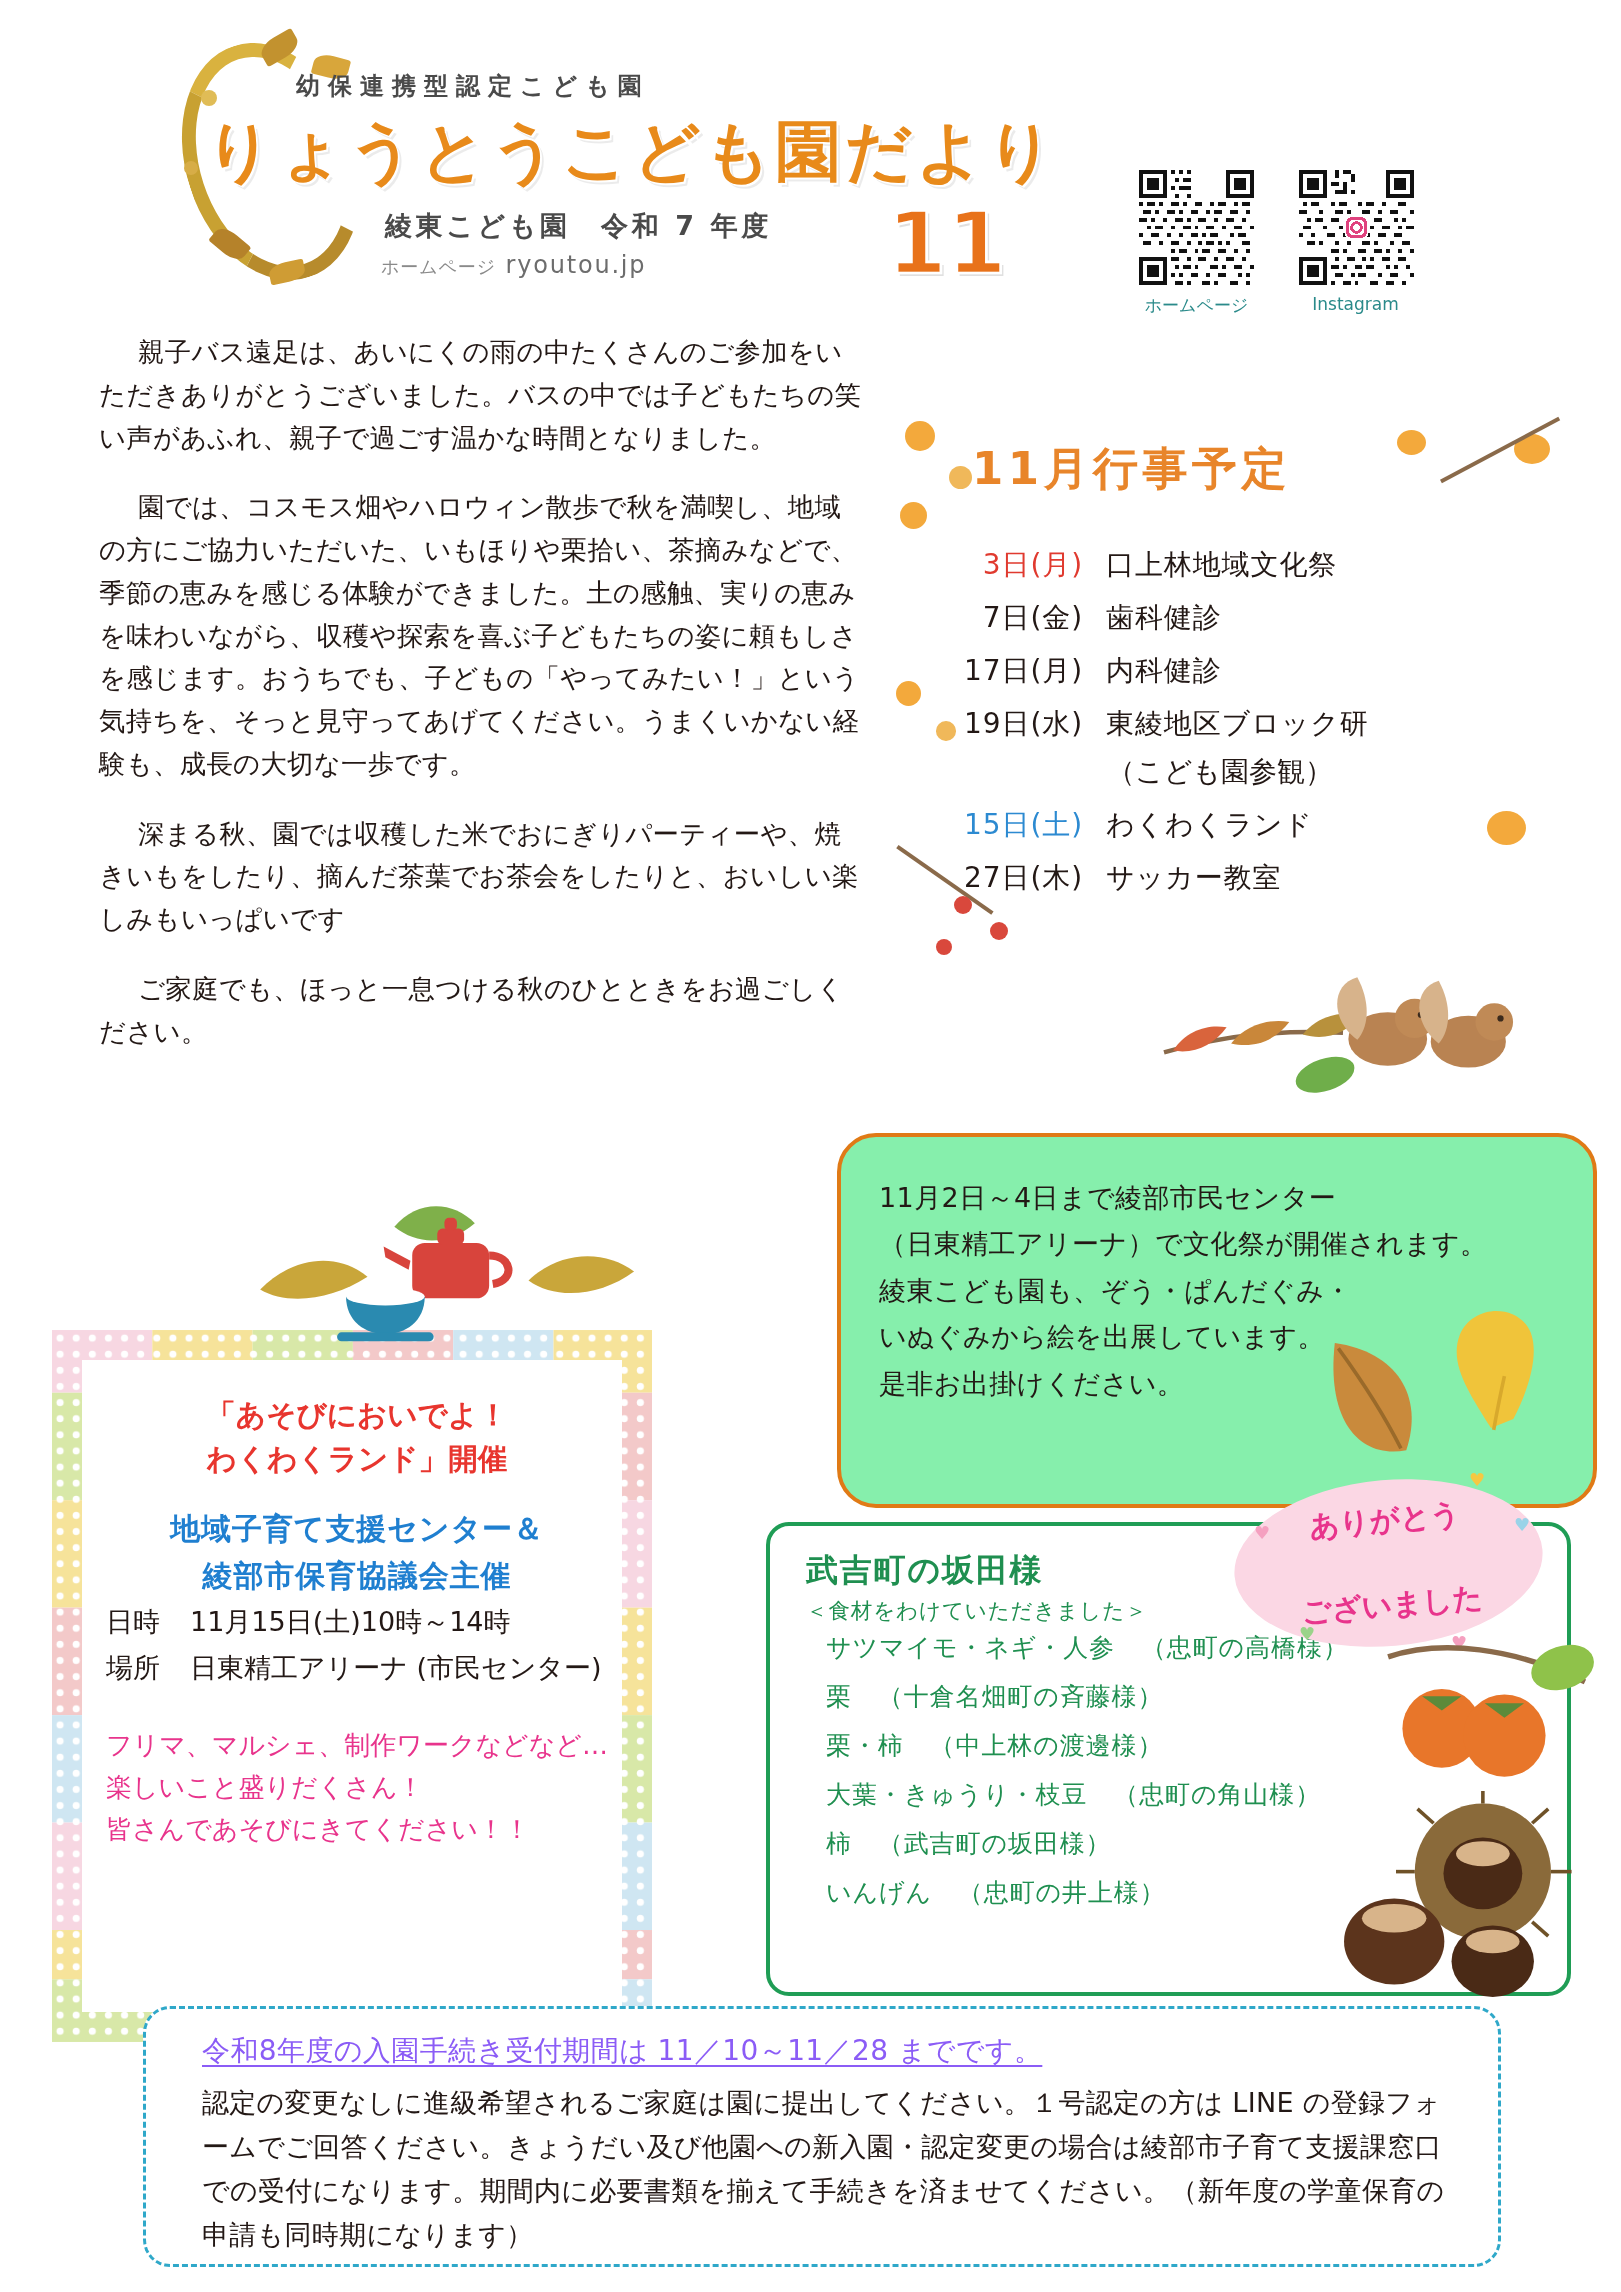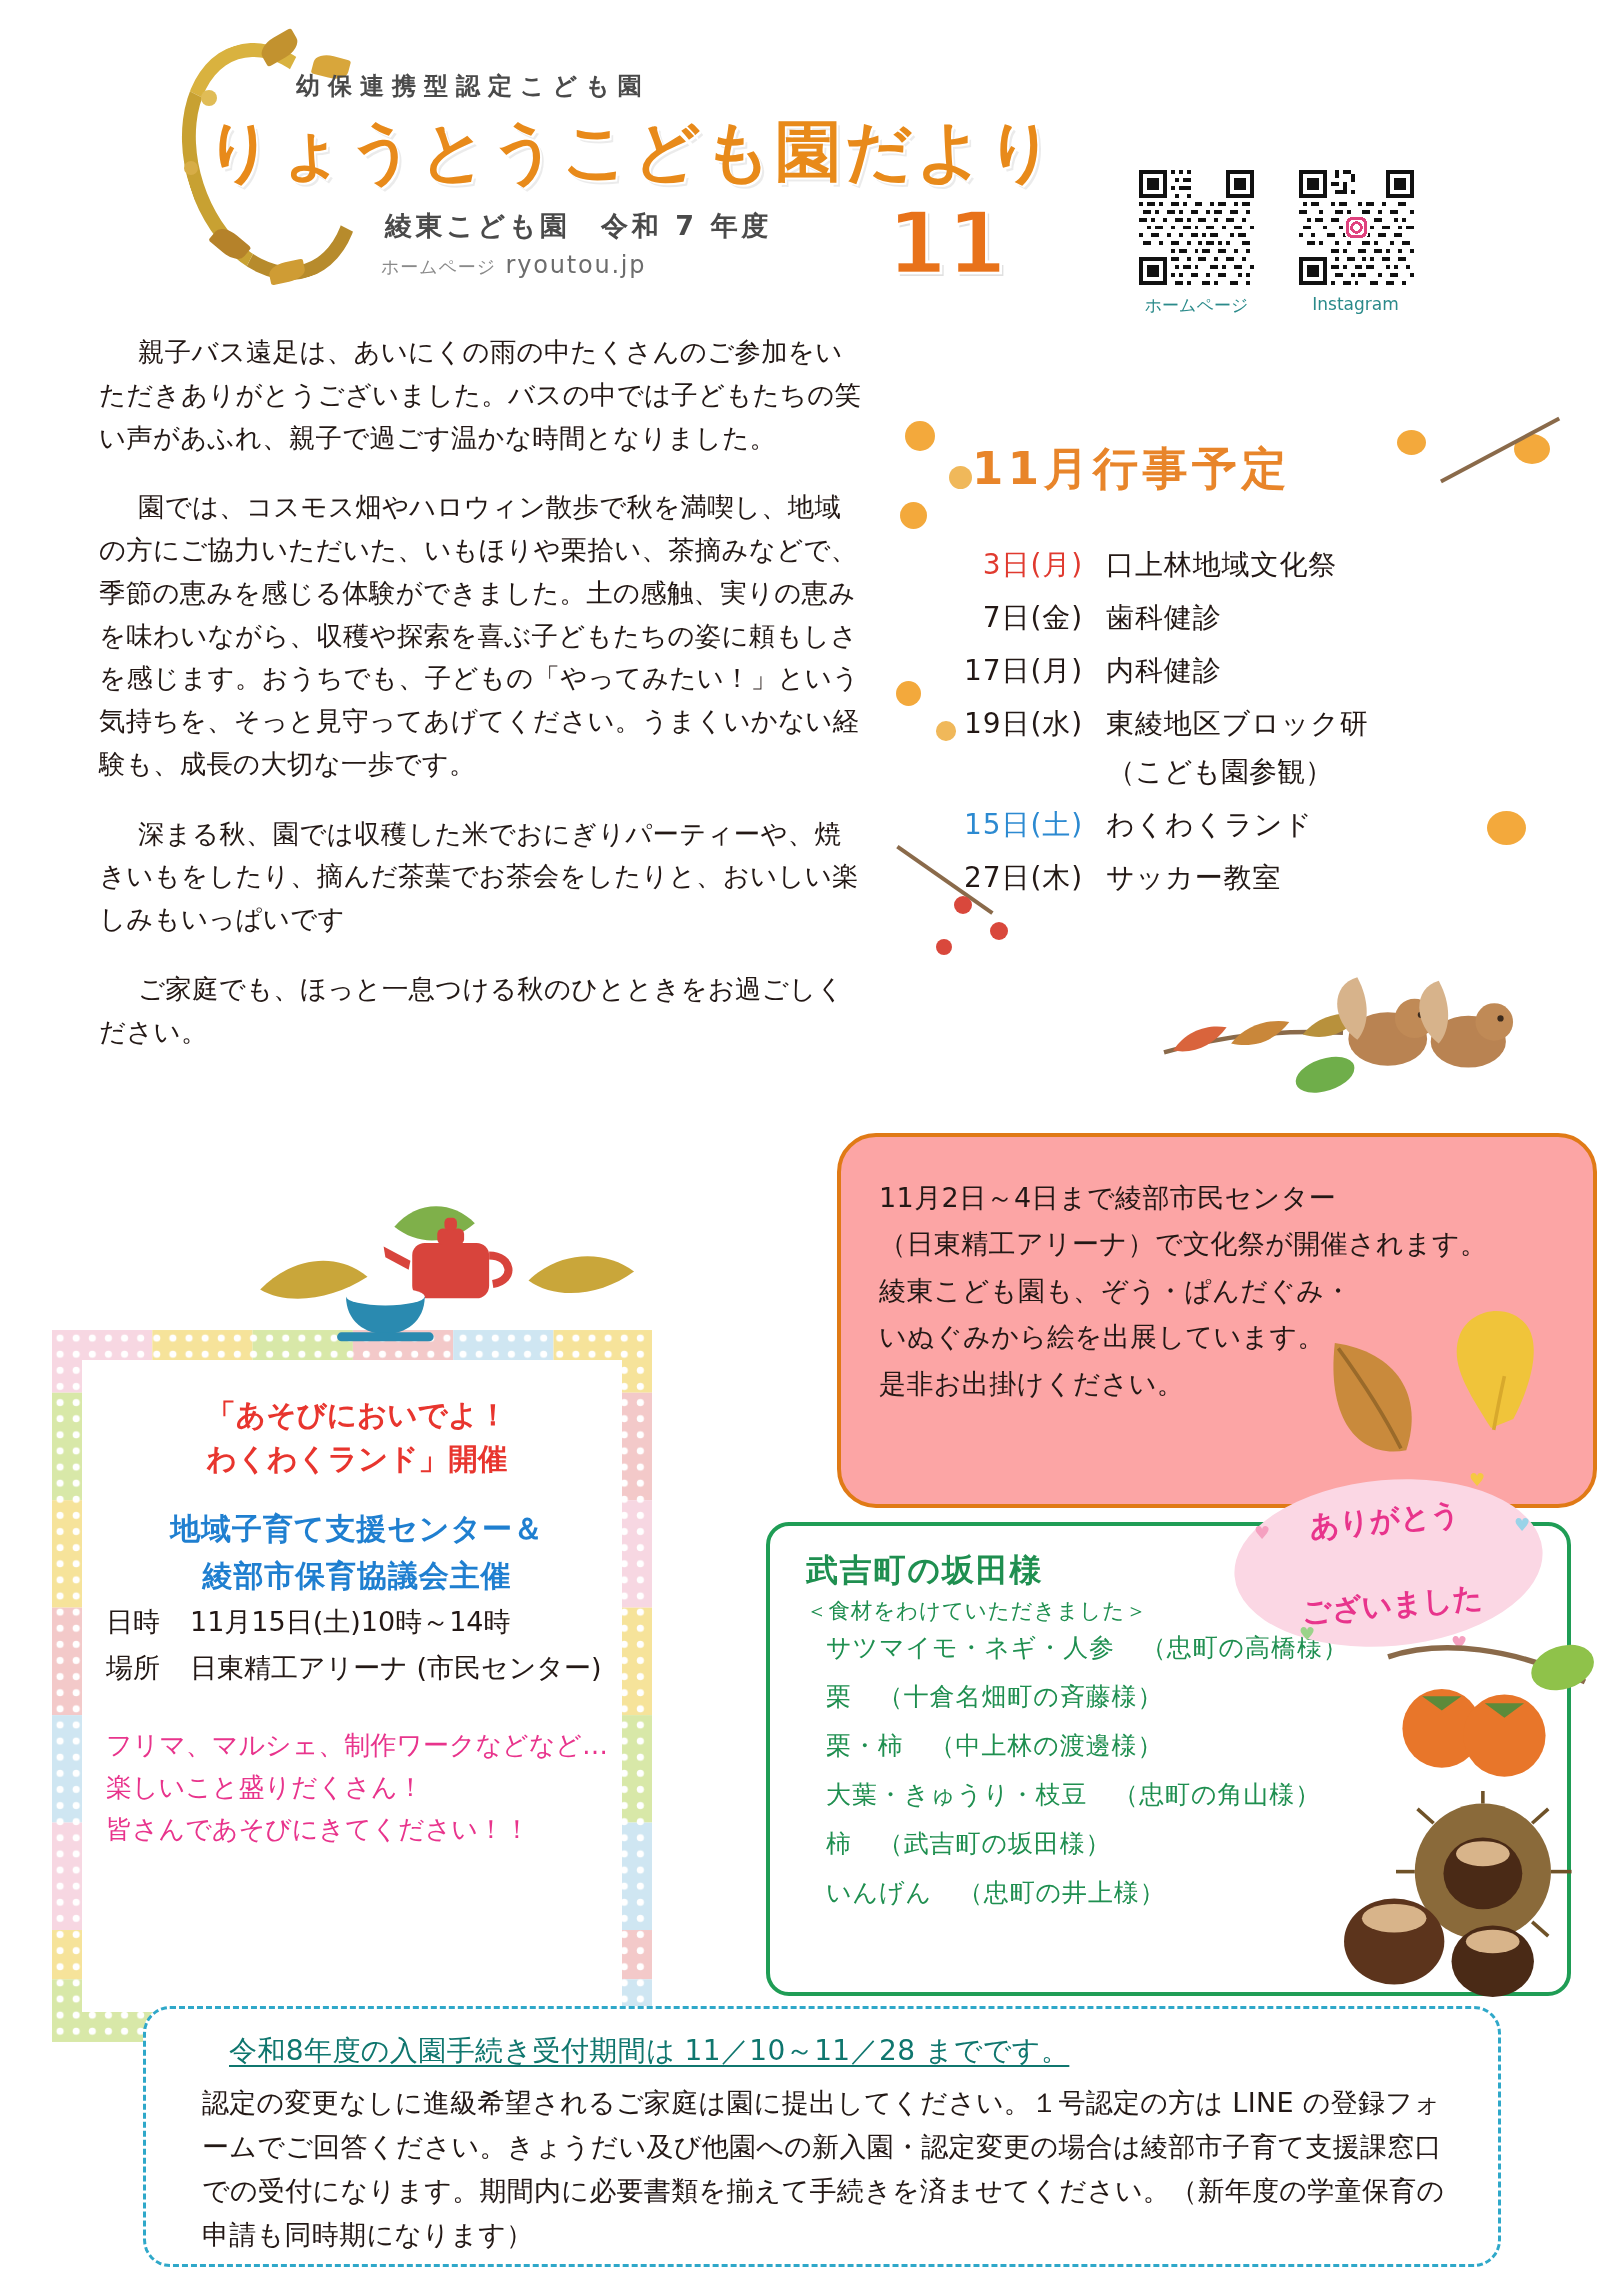--- a/index.html
+++ b/index.html
@@ -70,21 +70,21 @@
   .sched-date{width:152px;text-align:right;padding-right:23px;letter-spacing:0.9px;}
   .sched-ev{flex:1;letter-spacing:0.9px;color:#231815;}
   .d-red{color:#e03a2f;}
   .d-blue{color:#2c8ad1;}
   .d-black{color:#231815;}
   .sched-sub{margin-left:176px;font-size:28px;margin-top:-5.4px;margin-bottom:15px;}
 
   
   .orange-box{
     position:absolute;left:837px;top:1133px;width:752px;height:367px;
-    border:4.5px solid #e07a16;border-radius:39px;background:#fca5a5;
+    border:4.5px solid #e07a16;border-radius:39px;background:#86efac;
   }
   .orange-box .t{
     position:absolute;left:38px;top:38px;width:681px;
     font-size:27px;line-height:1.72;color:#231815;letter-spacing:0.4px;
   }
 
   
   .waku{
     position:absolute;left:52px;top:1330px;width:600px;height:712px;
     background:#ffffff;
@@ -120,22 +120,22 @@
     transform:rotate(0deg);
   }
   .heart{position:absolute;font-size:18px;}
 
   
   .bottom{
     position:absolute;left:143px;top:2006px;width:1352px;height:255px;
     border:3.6px dashed #2fa8c9;border-radius:27px;background:#fff;
   }
   .bottom .l1{
-    position:absolute;left:56px;top:23px;font-size:28px;color:#0f766e;
-    text-decoration:underline;text-underline-offset:5.4px;letter-spacing:0.4px;margin-left:27px;
+    position:absolute;left:56px;top:23px;font-size:28px;color:#8b5cf6;
+    text-decoration:underline;text-underline-offset:5.4px;letter-spacing:0.4px;
   }
   .bottom .body{
     position:absolute;left:56px;top:72px;width:1245px;font-size:27px;line-height:1.63;letter-spacing:0.3px;
   }
 
   
   .dot{position:absolute;border-radius:50%;}
   .branch{position:absolute;background:#8a6a4a;}
   svg{display:block;}
 </style>

